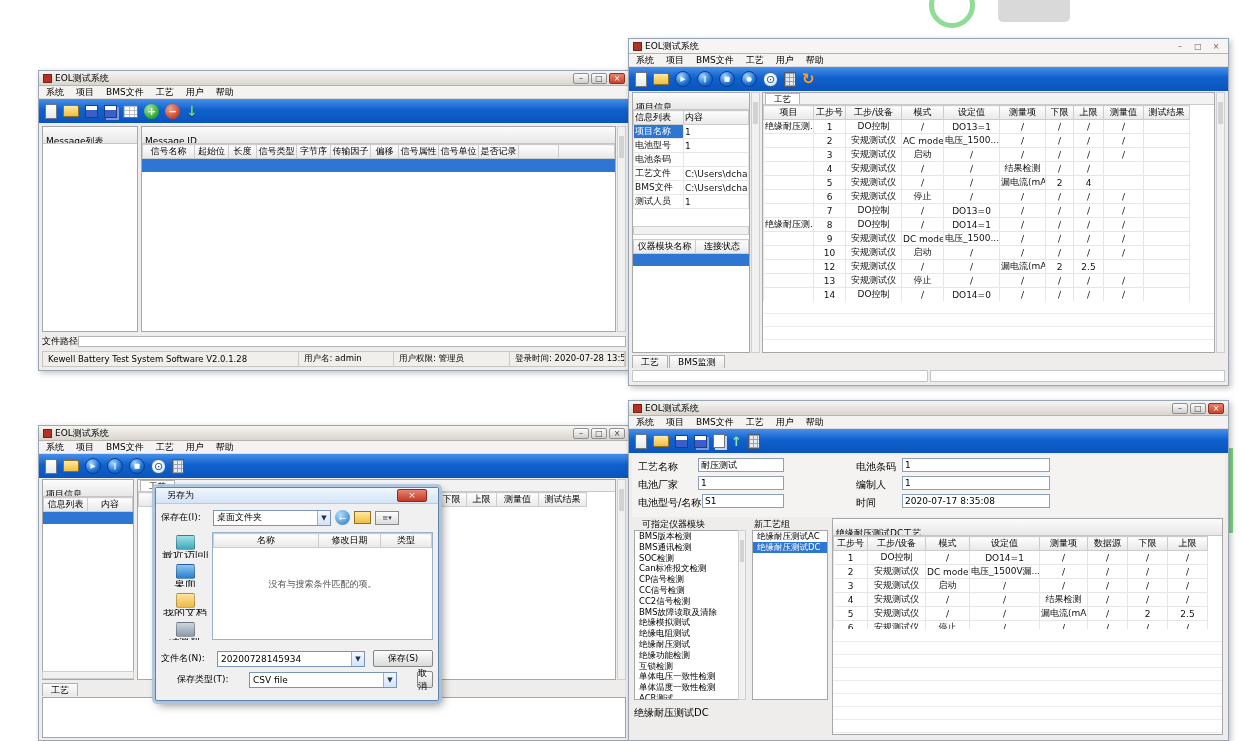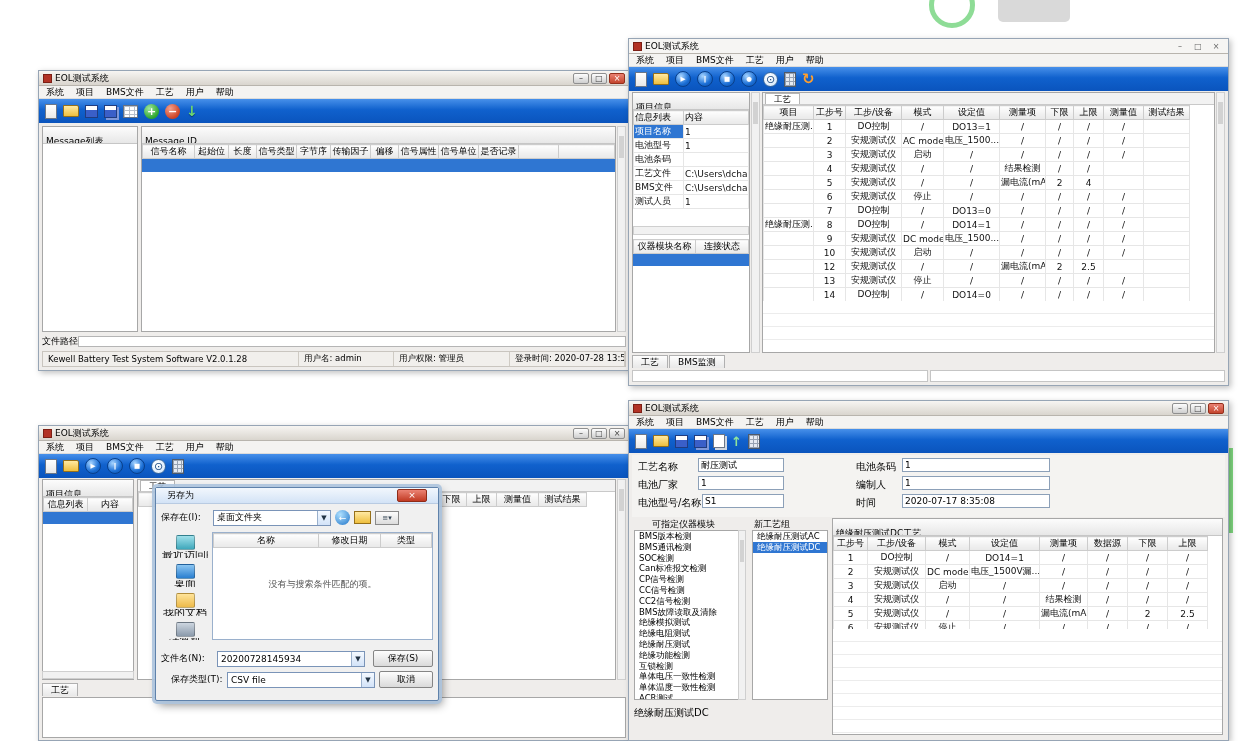--- a/index.html
+++ b/index.html
@@ -127,29 +127,29 @@
 .place{display:flex;flex-direction:column;align-items:center;gap:1px;padding:3px 0}
 .pl-ic{width:19px;height:15px;border-radius:2px;border:1px solid rgba(0,0,0,.25)}
 .pl-lb{font-size:11px;line-height:7px;text-align:center;white-space:nowrap;overflow:hidden;max-width:46px}
 .pl-recent{background:linear-gradient(#9fe0ea,#3fa8bc)}
 .pl-desktop{background:linear-gradient(#8cc6f2,#2a7fd0)}
 .pl-docs{background:linear-gradient(#ffe49a,#edba4a)}
 .pl-computer{background:linear-gradient(#cdd6e0,#8b9aab)}
 #dlg-list{position:absolute;left:56px;top:44px;right:5px;bottom:60px;background:#fff;border:1px solid #9ab0cc}
 #dlg-empty{position:absolute;left:0;right:0;top:42%;text-align:center;color:#555;font-size:9px}
 #dlg-fname-row{position:absolute;left:5px;bottom:33px;right:5px;height:17px;display:flex;align-items:center;gap:4px}
-#dlg-ftype-row{position:absolute;left:15px;bottom:12px;right:5px;height:17px;display:flex;align-items:center;gap:4px}
+#dlg-ftype-row{position:absolute;left:21px;bottom:12px;right:5px;height:17px;display:flex;align-items:center;gap:20px}
 .dlg-blabel{width:52px;font-size:9px;flex:0 0 auto}
 .dlg-combo-wide{width:148px;flex:0 0 auto}
 .btn{background:linear-gradient(#fdfdfd,#dadada);border:1px solid #858585;border-radius:2px;font-size:9px;display:flex;align-items:center;justify-content:center;height:17px;width:60px;margin-left:auto}
 
 
 #w4-form{position:absolute;top:54px;left:3px;right:3px;height:62px;background:#f4f3f1}
 #w4-main{position:absolute;top:117px;left:3px;right:3px;bottom:3px}
-#w4-mlabel{position:absolute;left:20px;top:0;font-size:9px}
+#w4-mlabel{position:absolute;left:10px;top:0;font-size:9px}
 #w4-glabel{position:absolute;left:122px;top:0;font-size:9px}
 #w4-modules{position:absolute;left:2px;top:12px;width:112px;height:170px;overflow:hidden}
 #w4-modscroll{right:0;top:0;width:8px;height:100%}
 #w4-group{position:absolute;left:120px;top:12px;width:76px;height:170px}
 #w4-tablezone{position:absolute;left:200px;top:0;right:2px;bottom:2px;background:#fff;border:1px solid #a7a7a7}
 #w4-footer{position:absolute;left:2px;top:188px;font-size:10px}
 #w4-fill{position:absolute;left:0;right:0;top:110px;bottom:0}
 </style>
 </head>
 <body>

